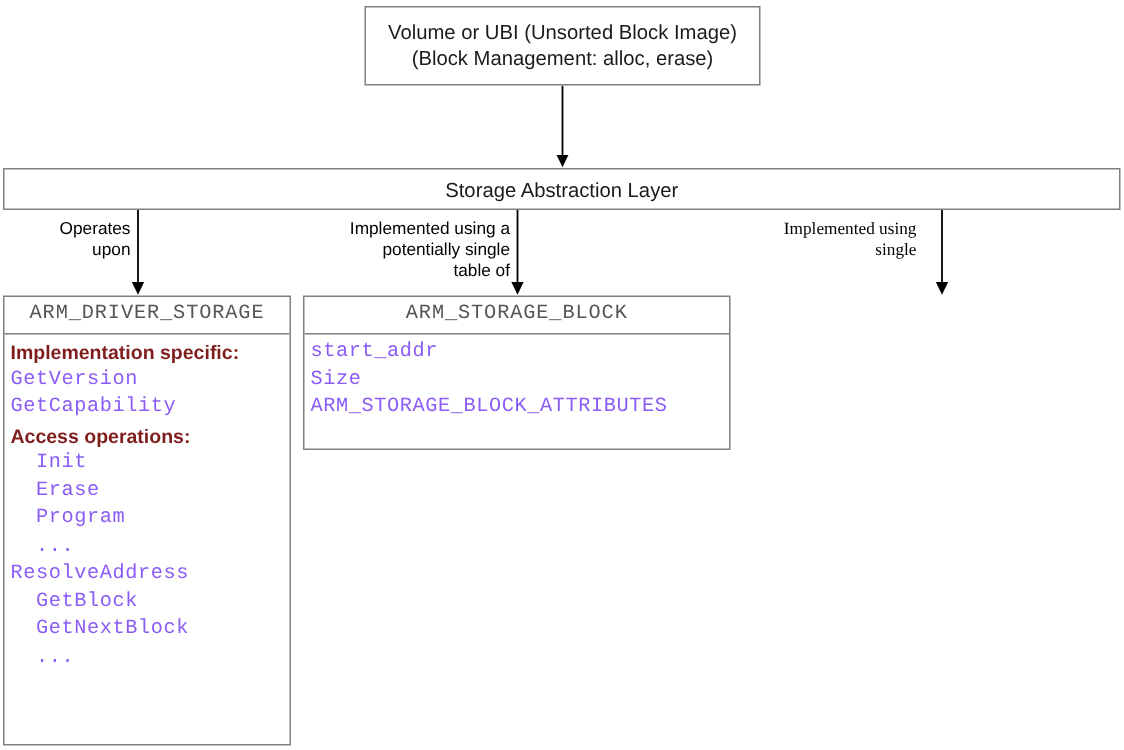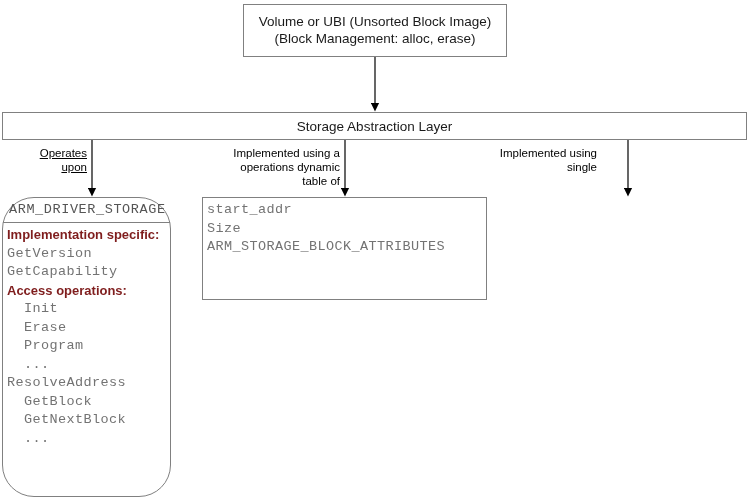--- a/index.html
+++ b/index.html
@@ -51,21 +51,21 @@
     white-space: normal;
   }
   .body-cell {
     box-sizing: border-box;
     padding: 3px 0 4px 4px;
   }
   .member {
     font-family: "Liberation Mono", monospace;
     font-size: 13.5px;
     line-height: 18.5px;
-    color: #737373;
+    color: #8b5cf6;
     letter-spacing: 0.4px;
     white-space: pre;
   }
   .heading {
     font-family: "Liberation Sans", sans-serif;
     font-weight: bold;
     font-size: 13px;
     line-height: 18.5px;
     color: #7f1d1d;
     white-space: pre;
@@ -109,49 +109,50 @@
     <div class="title-cell sans-title" style="height:100%; display:flex; flex-direction:column; justify-content:center;align-items:center;">
       <div>Volume or UBI (Unsorted Block Image)</div>
       <div>(Block Management: alloc, erase)</div>
     </div>
   </div>
 
   <div class="node" style="left:2px; top:112px; width:745px; height:28px;">
     <div class="title-cell sans-title" style="height:100%; display:flex; align-items:center; justify-content:center; padding:0;">Storage Abstraction Layer</div>
   </div>
 
-  <div class="edge-label" style="left:0px; top:146px; width:87px;text-decoration:underline;">Operates
+  <div class="edge-label" style="left:0px; top:146px; width:87px;">Operates
 upon</div>
 
   <div class="edge-label" style="left:190px; top:146px; width:150px;">Implemented using a
-operations dynamic
+potentially single
 table of</div>
 
-  <div class="edge-label" style="left:444px; top:146px; width:153px;">Implemented using
+  <div class="edge-label" style="left:458px; top:146px; width:153px;font-family:Liberation Serif, serif;">Implemented using
 single</div>
 
-  <div class="node" style="left:2px; top:197px; width:169px; height:300px;border-radius:32px;">
+  <div class="node" style="left:2px; top:197px; width:192px; height:300px;">
     <div class="title-cell divided">ARM_DRIVER_STORAGE</div>
     <div class="body-cell">
       <div class="heading">Implementation specific:</div>
       <div class="member">GetVersion</div>
       <div class="member">GetCapability</div>
       <div class="heading">Access operations:</div>
       <div class="member">  Init</div>
       <div class="member">  Erase</div>
       <div class="member">  Program</div>
       <div class="member">  ...</div>
       <div class="member">ResolveAddress</div>
       <div class="member">  GetBlock</div>
       <div class="member">  GetNextBlock</div>
       <div class="member">  ...</div>
     </div>
   </div>
 
   <div class="node" style="left:202px; top:197px; width:285px; height:103px;">
+    <div class="title-cell divided">ARM_STORAGE_BLOCK</div>
     <div class="body-cell">
       <div class="member">start_addr</div>
       <div class="member">Size</div>
       <div class="member">ARM_STORAGE_BLOCK_ATTRIBUTES</div>
     </div>
   </div>
 
 
 </div>
 

